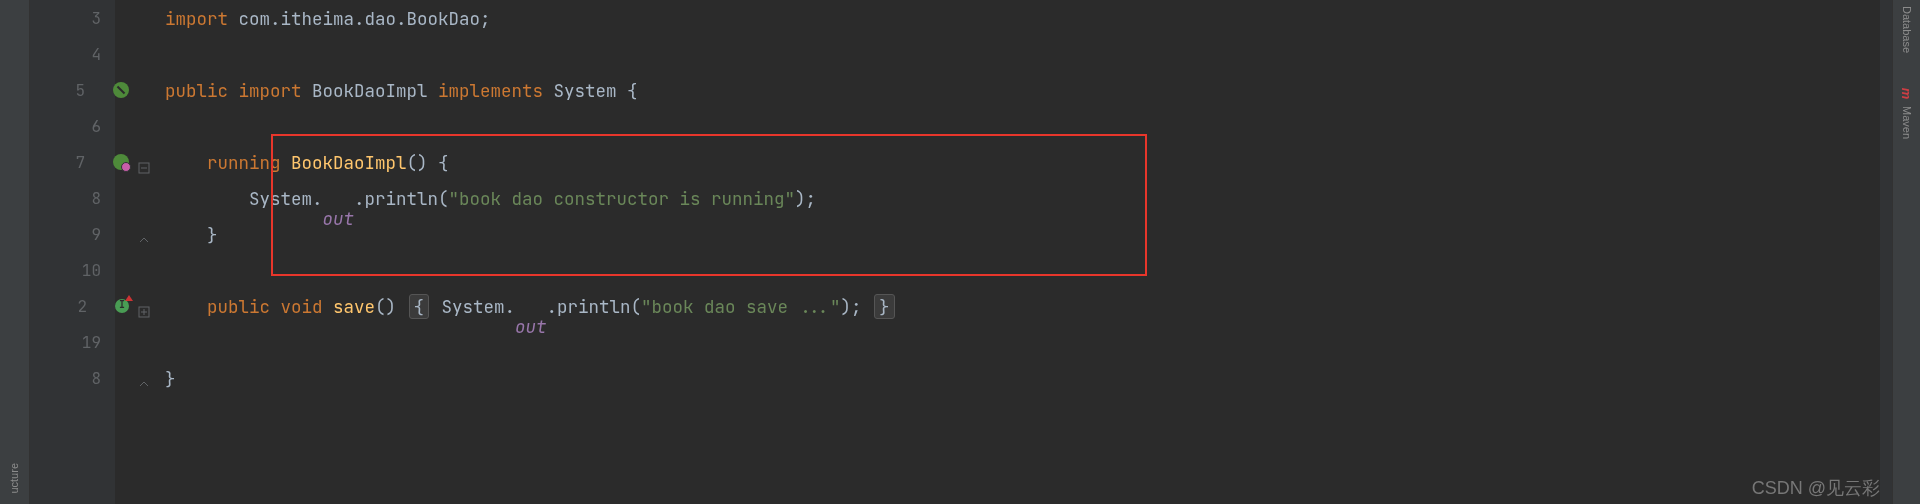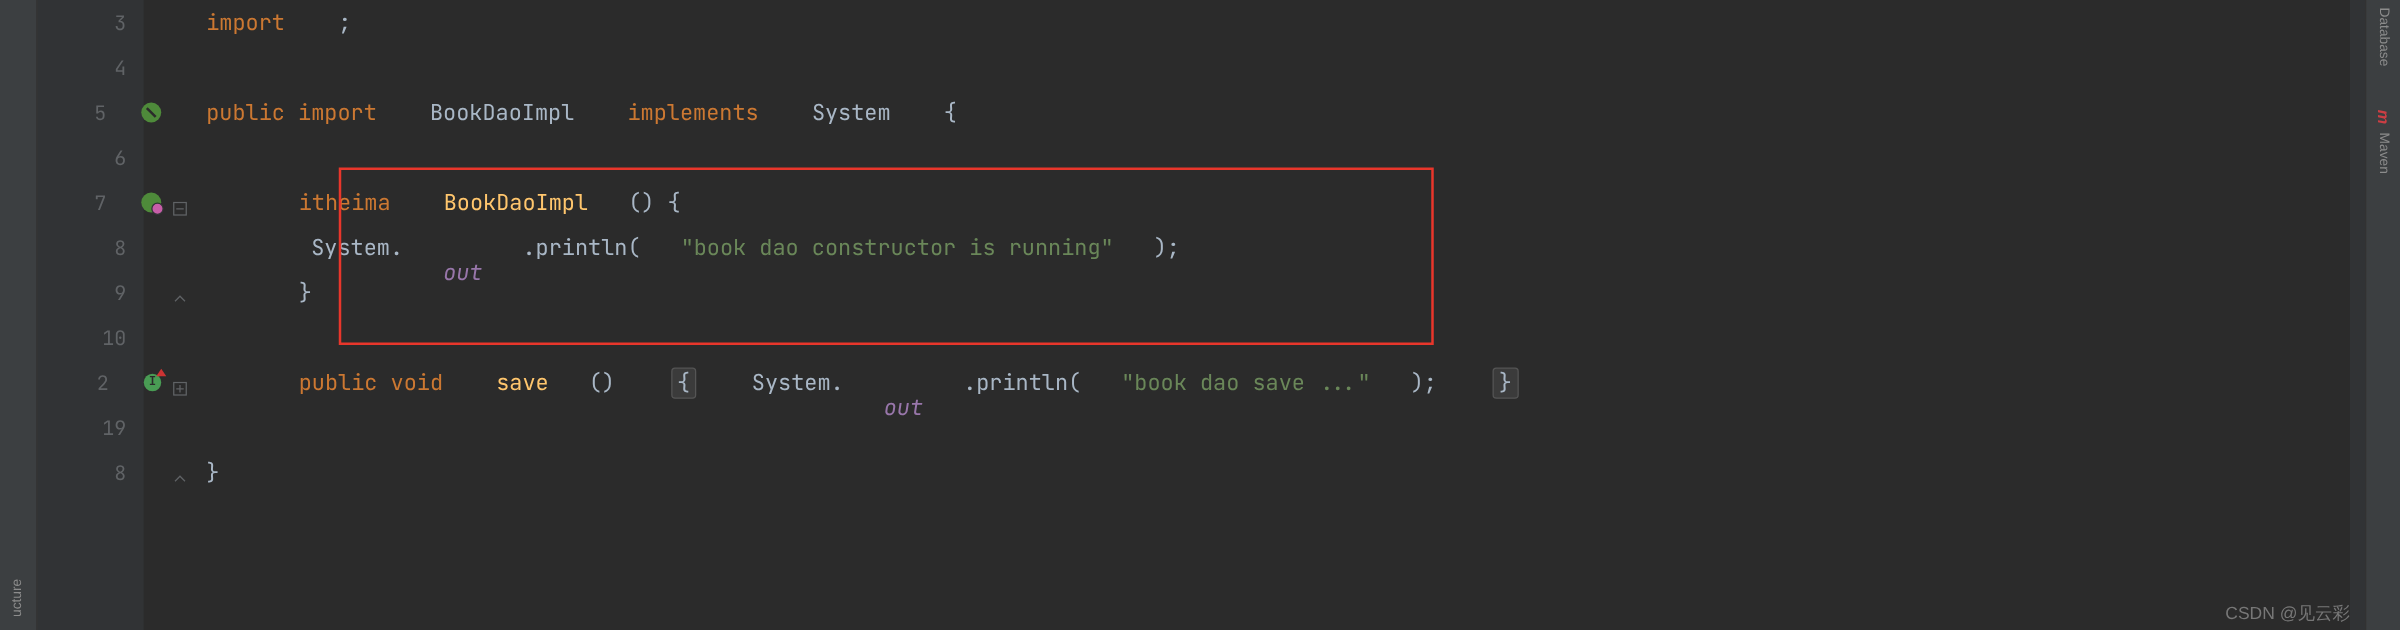--- a/index.html
+++ b/index.html
@@ -96,21 +96,20 @@
     .code-area {
       flex: 1;
       padding-left: 50px;
       position: relative;
     }
     .code-line {
       height: 36px;
       display: flex;
       align-items: center;
       white-space: pre;
-      gap: 32px;
     }
     .kw { color: #cc7832; }
     .fn { color: #ffc66d; }
     .str { color: #6a8759; }
     .field { color: #9876aa; font-style: italic; margin-top: 40px; }
     .plain { color: #a9b7c6; }
     .punct { color: #a9b7c6; }
     .collapsed-brace {
       border: 1px solid #555;
       background: #3b3b3b;
@@ -146,21 +145,21 @@
       writing-mode: horizontal-tb;
       display: inline-block;
       margin-bottom: 2px;
       transform: rotate(90deg);
     }
     .watermark {
       position: absolute;
       bottom: 4px;
       right: 40px;
       color: #777;
-      font-size: 14px;
+      font-size: 18px;
       font-family: sans-serif;
     }
     .scrollbar-track {
       width: 12px;
       background: #313335;
     }
   </style>
 </head>
 <body>
 
@@ -221,25 +220,25 @@
       <div class="gutter-line">
         <span class="line-number">8</span>
         <span class="fold-marker"><svg width="12" height="12">
             <path d="M2 8 L6 4 L10 8" fill="none" stroke="#606366"></path>
           </svg></span>
       </div>
     </div>
 
   <div class="code-area" id="code-area">
     <div class="highlight-box" id="hbox" style="top: 134px; left: 156px; width: 876px; height: 142px;"></div>
-  <div class="code-line"><span class="kw">import </span><span class="punct">;</span></div>
+  <div class="code-line"><span class="kw">import </span><span class="plain">com.itheima.dao.BookDao</span><span class="punct">;</span></div>
       <div class="code-line"></div>
       <div class="code-line"><span class="kw">public import </span><span class="plain">BookDaoImpl </span><span class="kw">implements </span><span class="plain">System </span><span class="punct">{</span></div>
       <div class="code-line"></div>
-      <div class="code-line"><span class="plain">    </span><span class="kw">itheima </span><span class="fn">BookDaoImpl</span><span class="punct">() {</span></div>
+      <div class="code-line"><span class="plain">    </span><span class="kw">running </span><span class="fn">BookDaoImpl</span><span class="punct">() {</span></div>
       <div class="code-line"><span class="plain">        System.</span><span class="field">out</span><span class="plain">.println(</span><span class="str">"book dao constructor is running"</span><span class="punct">);</span></div>
       <div class="code-line"><span class="plain">    </span><span class="punct">}</span></div>
       <div class="code-line"></div>
       <div class="code-line"><span class="plain">    </span><span class="kw">public void </span><span class="fn">save</span><span class="punct">() </span><span class="collapsed-brace">{</span><span class="plain"> System.</span><span class="field">out</span><span class="plain">.println(</span><span class="str">"book dao save ..."</span><span class="punct">); </span><span class="collapsed-brace">}</span></div>
       <div class="code-line"></div>
       <div class="code-line"><span class="punct">}</span></div>
     </div>
 
   <div class="scrollbar-track"></div>
 

